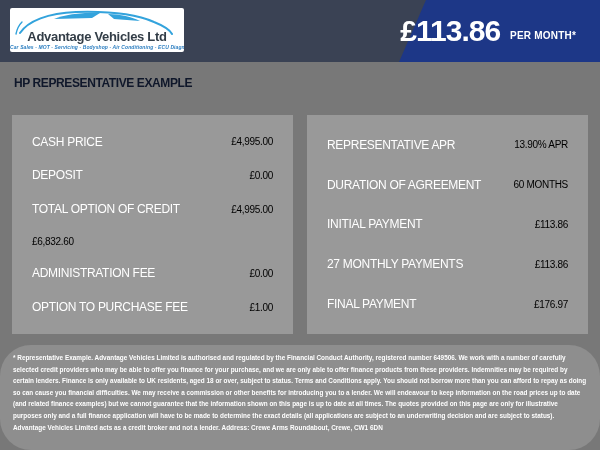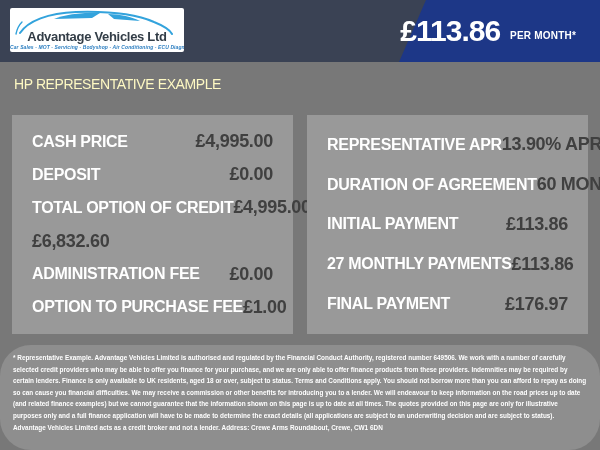--- a/index.html
+++ b/index.html
@@ -52,43 +52,43 @@
   .logo-tagline {
     position: absolute; bottom: 2px; left: 0; width: 100%;
     text-align: center;
     color: #2d7fc1; font-size: 5px; font-weight: bold; font-style: italic;
     white-space: nowrap; letter-spacing: 0.1px;
   }
 
   
   .section-title {
     position: absolute; top: 76px; left: 14px;
-    color: #fef9c3; font-size: 14px; font-weight: normal;
+    color: #0f172a; font-size: 12px; font-weight: bold;
     letter-spacing: -0.4px;
   }
 
   
   .panel {
     position: absolute; top: 115px; height: 219px; width: 281px;
     background: #999999;
     display: flex; flex-direction: column;
     justify-content: space-around;
     padding: 10px 20px;
   }
   .panel-left  { left: 12px; }
   .panel-right { left: 307px; }
   .row {
     display: flex; justify-content: space-between; align-items: center;
   }
   .row-label {
-    color: #ffffff; font-size: 16px; font-weight: bold;
+    color: #ffffff; font-size: 12px; font-weight: normal;
     letter-spacing: -0.3px; white-space: nowrap;
   }
   .row-value {
-    color: #404040; font-size: 18px; font-weight: bold;
+    color: #000000; font-size: 10px; font-weight: normal;
     letter-spacing: -0.3px; white-space: nowrap;
   }
 
   
   .footer {
     position: absolute; top: 345px; left: 0;
     width: 600px; height: 105px;
     background: #8e8e8e;
     border-radius: 31px;
   }

